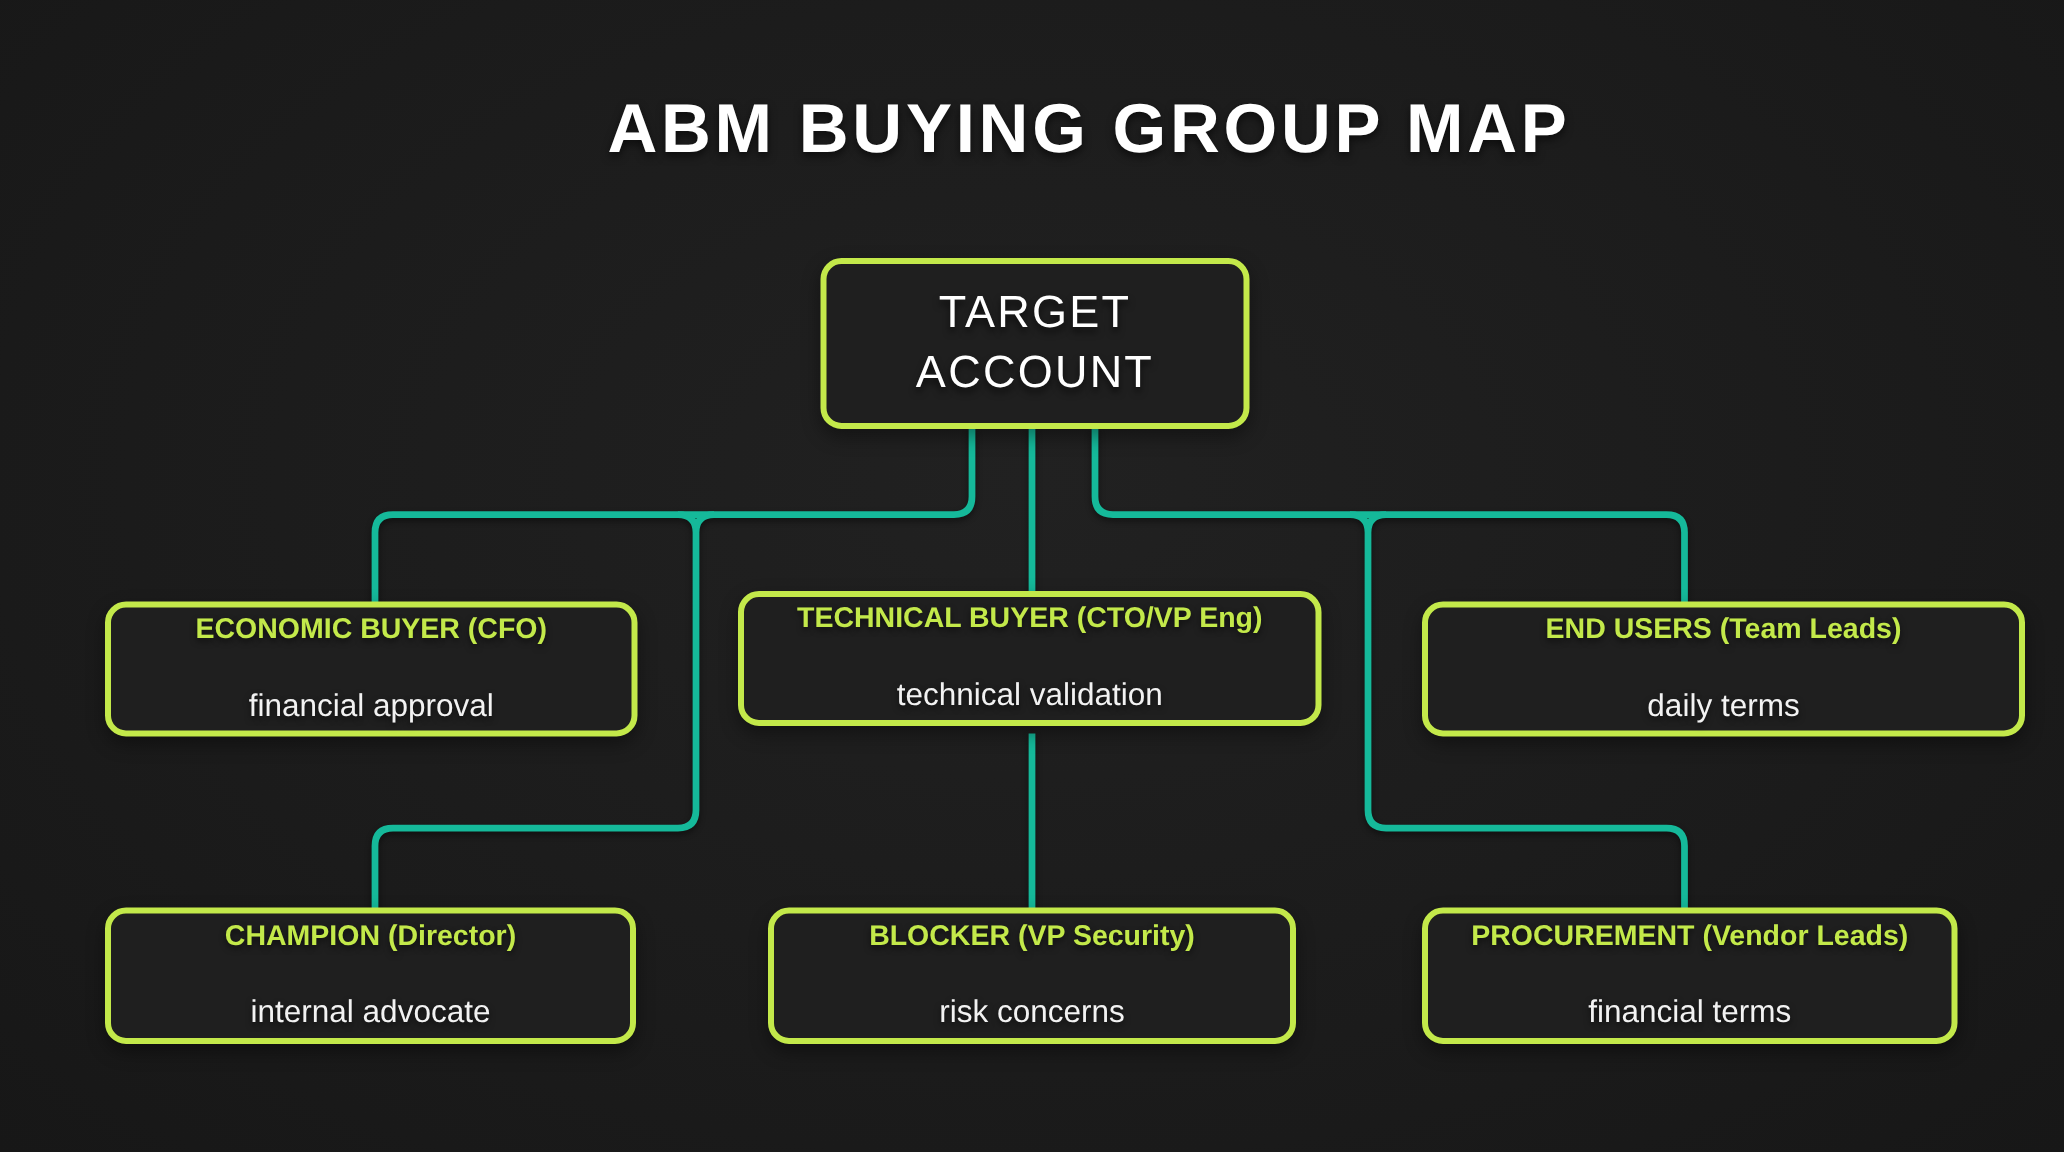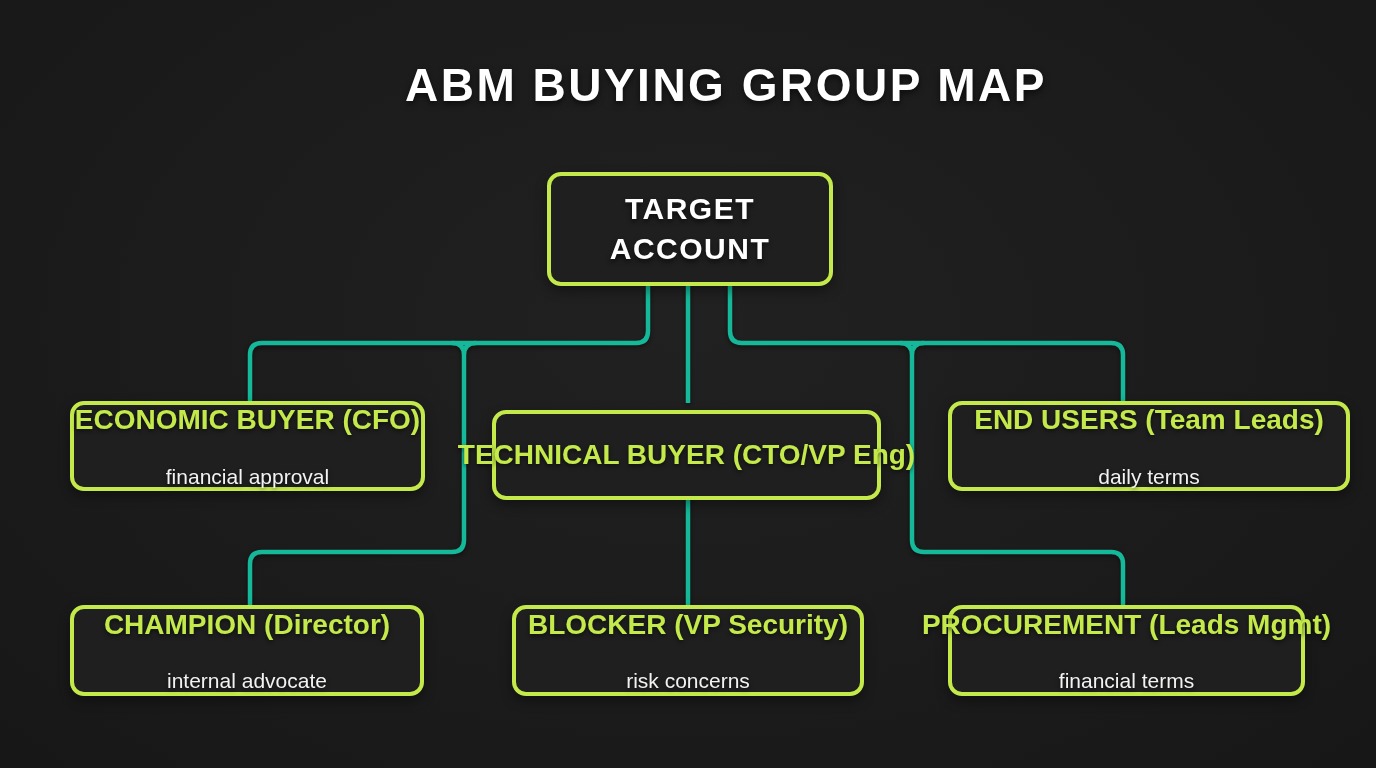--- a/index.html
+++ b/index.html
@@ -43,21 +43,21 @@
     background: #1f1f1f;
     display: flex;
     flex-direction: column;
     align-items: center;
     justify-content: center;
     text-align: center;
     box-shadow: 0 5px 12px rgba(0,0,0,0.38);
   }
   .node .role {
     color: #c3e94a;
-    font-size: 28px;
+    font-size: 19px;
     font-weight: bold;
     line-height: 1.3;
     text-shadow: 0 2px 4px rgba(0,0,0,0.55);
     white-space: nowrap;
     text-align: center;
   }
   .node .desc {
     color: #f2f2f2;
     font-size: 21px;
     line-height: 1.3;
@@ -68,27 +68,27 @@
   .node.root {
     left: 547px;
     top: 172px;
     width: 286px;
     height: 114px;
   }
   .node.root .root-label {
     width: 230px;
     color: #ffffff;
     font-size: 30px;
-    font-weight: 700;
+    font-weight: 400;
     letter-spacing: 1.5px;
     line-height: 1.35;
     text-shadow: 0 3px 5px rgba(0,0,0,0.6);
   }
   #node-economic-buyer  { left: 70px;  top: 401px; width: 355px; height: 90px; }
-  #node-technical-buyer { left: 492px; top: 410px; width: 389px; height: 90px; }
+  #node-technical-buyer { left: 492px; top: 394px; width: 389px; height: 90px; }
   #node-end-users       { left: 948px; top: 401px; width: 402px; height: 90px; }
   #node-champion        { left: 70px;  top: 605px; width: 354px; height: 91px; }
   #node-blocker         { left: 512px; top: 605px; width: 352px; height: 91px; }
   #node-procurement     { left: 948px; top: 605px; width: 357px; height: 91px; }
 </style>
 </head>
 <body>
 
 <div class="canvas">
 
@@ -109,35 +109,36 @@
     <div class="root-label">TARGET ACCOUNT</div>
   </div>
 
   <div class="node" id="node-economic-buyer">
     <div class="role">ECONOMIC BUYER (CFO)</div>
     <div class="desc">financial approval</div>
   </div>
 
   <div class="node" id="node-technical-buyer">
     <div class="role">TECHNICAL BUYER (CTO/VP Eng)</div>
+    <div class="desc">technical validation</div>
   </div>
 
   <div class="node" id="node-end-users">
     <div class="role">END USERS (Team Leads)</div>
     <div class="desc">daily terms</div>
   </div>
 
   <div class="node" id="node-champion">
     <div class="role">CHAMPION (Director)</div>
     <div class="desc">internal advocate</div>
   </div>
 
   <div class="node" id="node-blocker">
     <div class="role">BLOCKER (VP Security)</div>
     <div class="desc">risk concerns</div>
   </div>
 
   <div class="node" id="node-procurement">
-    <div class="role">PROCUREMENT (Leads Mgmt)</div>
+    <div class="role">PROCUREMENT (Vendor Leads)</div>
     <div class="desc">financial terms</div>
   </div>
 
 </div>
 
 </body></html>

